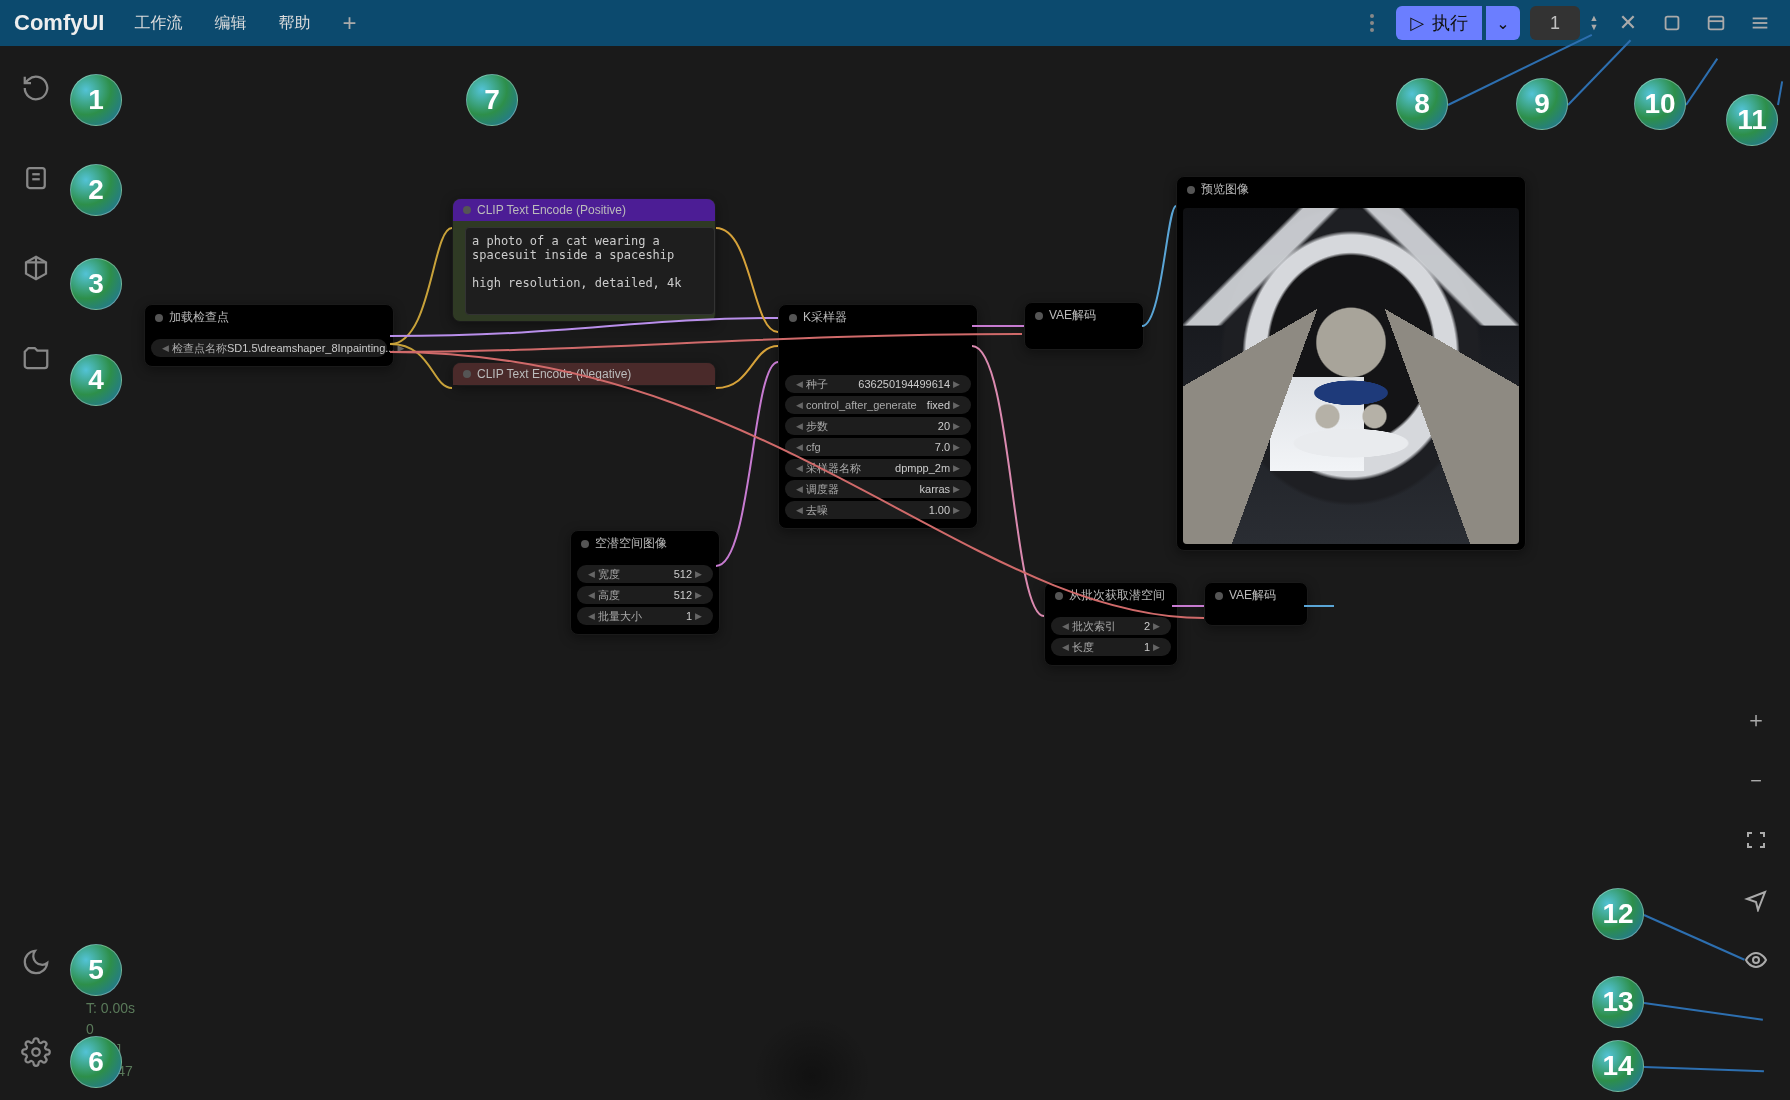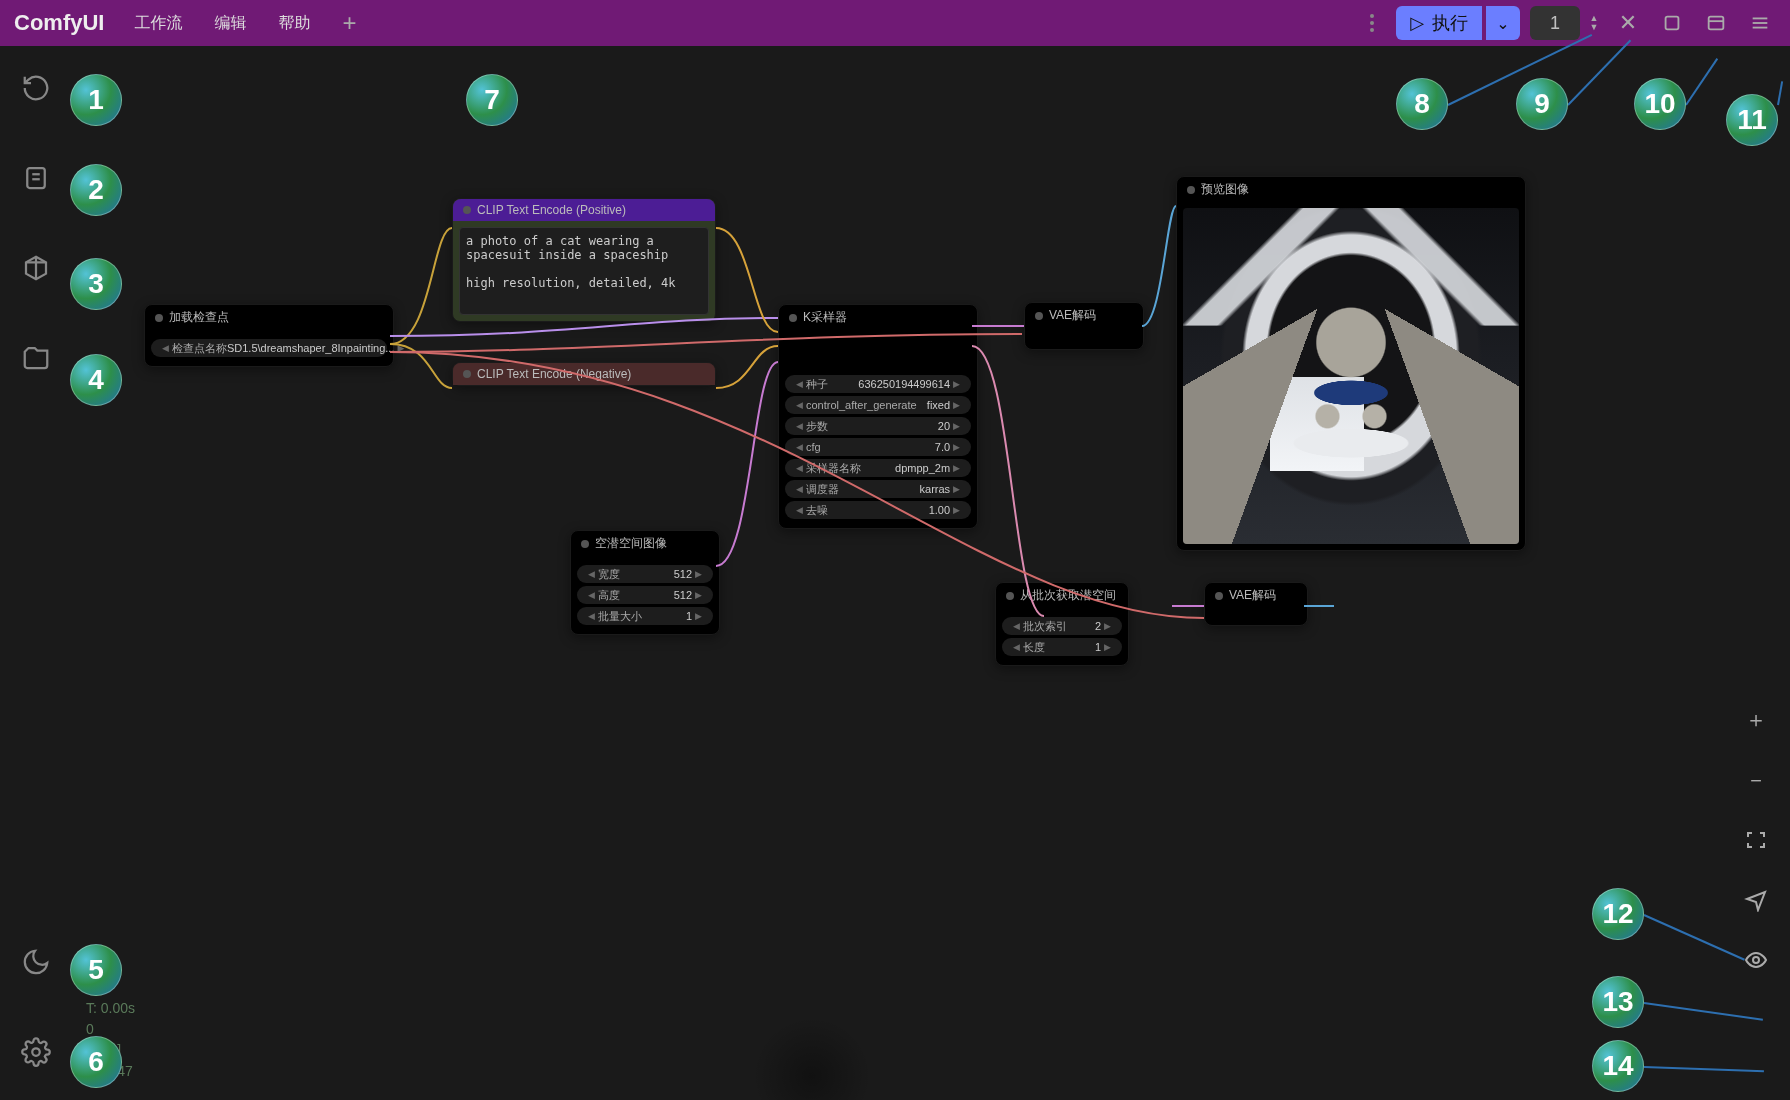--- a/index.html
+++ b/index.html
@@ -21,21 +21,21 @@
     font-family: Arial, sans-serif;
     color: var(--text);
     overflow: hidden;
     position: relative;
     font-size: 16px;
   }
 
   
   .topbar {
     height: 46px;
-    background: #701a75;
+    background: #0c4a6e;
     display: flex;
     align-items: center;
     position: relative;
     z-index: 10;
   }
   .app-title {
     font-weight: bold;
     font-size: 22px;
     padding: 0 14px;
     color: #eee;
@@ -452,21 +452,21 @@
         <span class="w-label">检查点名称</span>
         <span class="w-value">SD1.5\dreamshaper_8Inpainting...</span>
         <span class="arrow">▶</span>
       </div>
     </div>
   </div>
 
   <div class="node node-pos" style="left:380px; top:152px; width:264px;">
     <div class="node-header">CLIP Text Encode (Positive)</div>
     <div class="node-body">
-      <div class="textarea" style="min-height:88px;">a photo of a cat wearing a spacesuit inside a spaceship
+      <div class="textarea" style="min-height:88px;margin-left:6px;">a photo of a cat wearing a spacesuit inside a spaceship
 
 high resolution, detailed, 4k</div>
     </div>
   </div>
 
   <div class="node node-neg" style="left:380px; top:316px; width:264px;">
     <div class="node-header">CLIP Text Encode (Negative)</div>
   </div>
 
   <div class="node" style="left:498px; top:484px; width:150px;">
@@ -545,21 +545,21 @@
     <div class="node-header">VAE解码</div>
   </div>
 
   <div class="node" style="left:1104px; top:130px; width:350px;">
     <div class="node-header">预览图像</div>
     <div class="node-body">
       <div class="cat-img"></div>
     </div>
   </div>
 
-  <div class="node" style="left:923px; top:536px; width:134px;">
+  <div class="node" style="left:972px; top:536px; width:134px;">
     <div class="node-header">从批次获取潜空间</div>
     <div class="node-body">
       <div class="widget-row">
           <span class="arrow">◀</span>
           <span class="w-label">批次索引</span>
           <span class="w-value">2</span>
           <span class="arrow">▶</span>
         </div>
       <div class="widget-row">
           <span class="arrow">◀</span>

